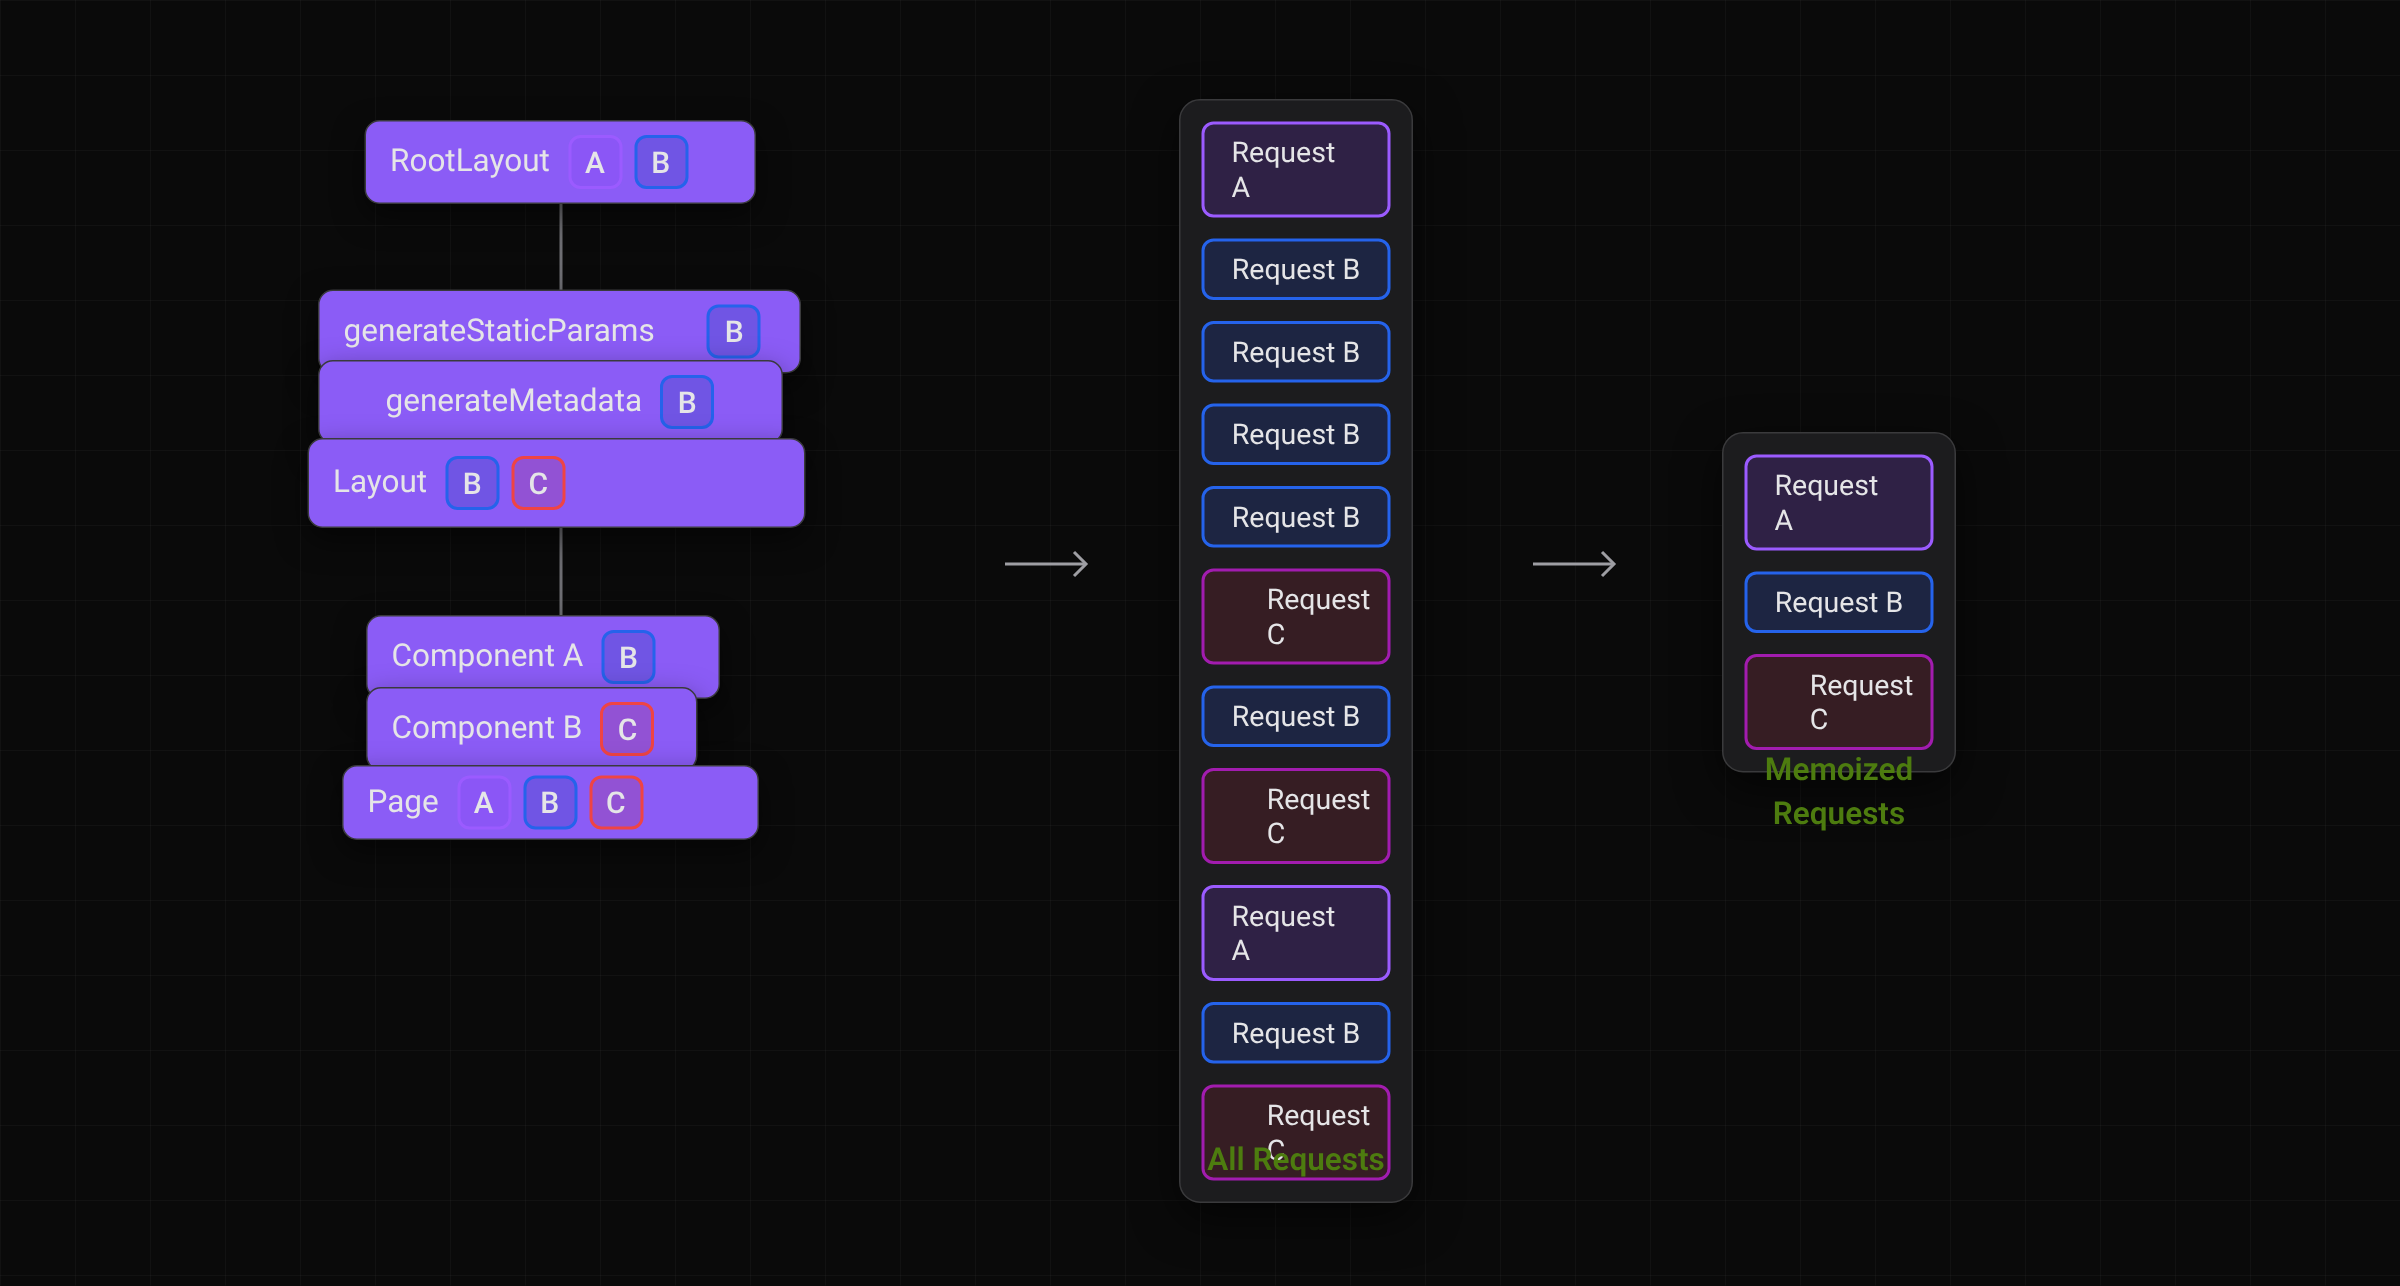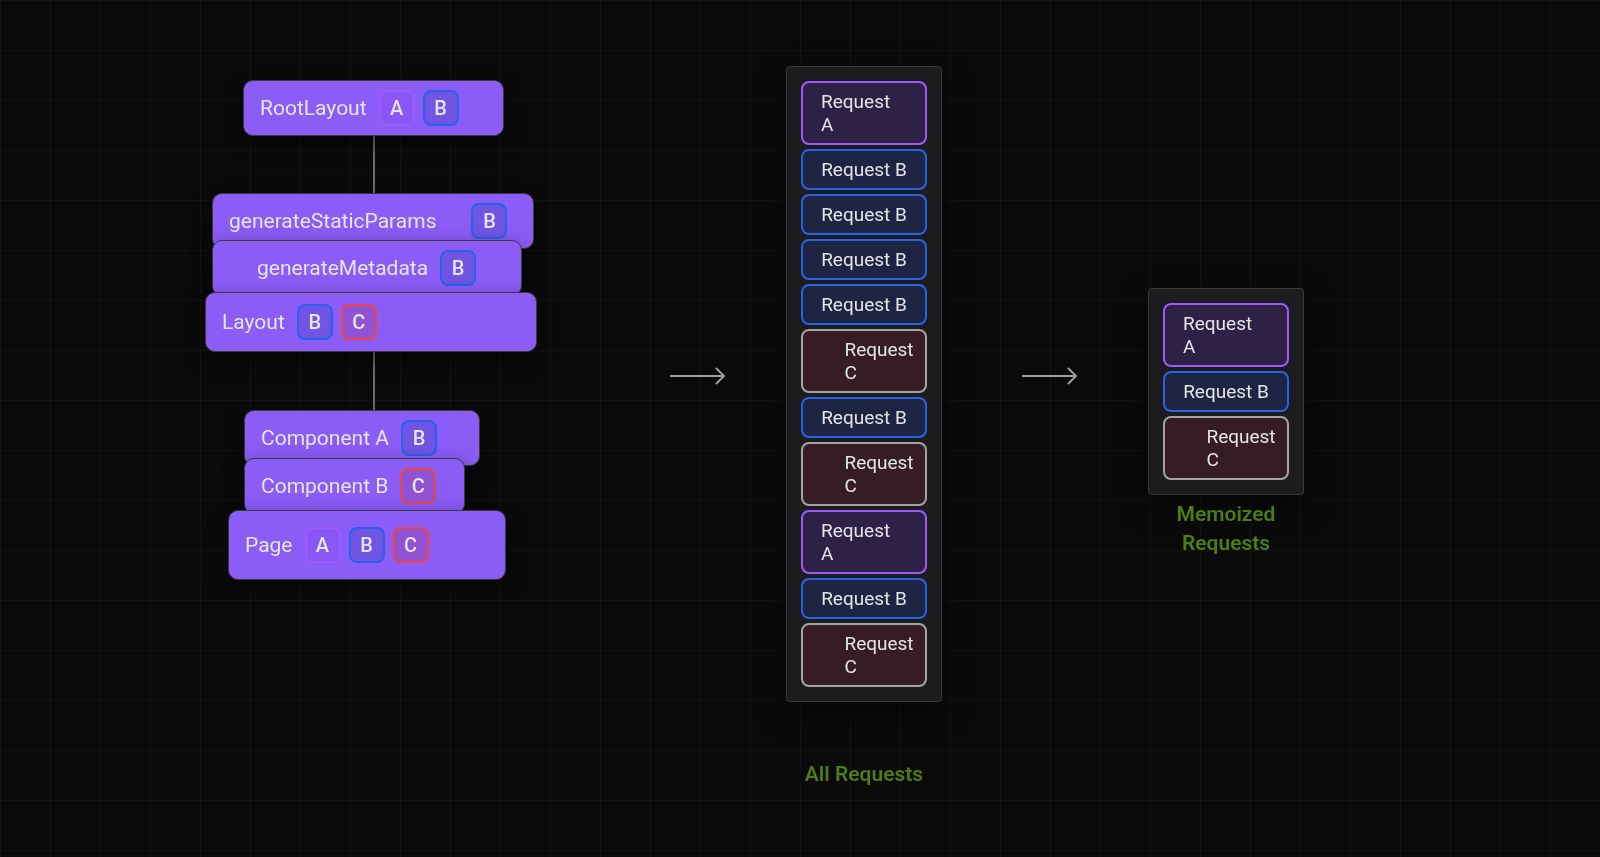--- a/index.html
+++ b/index.html
@@ -41,37 +41,37 @@
   .chip:last-child { margin-right: 0; }
   .chip-A { background: rgba(138,63,252,0.18); border: 2px solid #9b5bff; }
   .chip-B { background: rgba(30,64,175,0.25); border: 2px solid #2563eb; }
   .chip-C { background: rgba(180,40,60,0.18); border: 2px solid #ef4444; }
 
   
   .panel {
     position: absolute;
     background: #1c1c1e;
     border: 1px solid #3a3a3c;
-    border-radius: 4px;
+    border-radius: 14px;
     padding: 14px;
     display: flex;
     flex-direction: column;
-    gap: 4px;
+    gap: 14px;
     box-shadow: 0 10px 30px rgba(0,0,0,0.6);
   }
   .req {
     display: flex; align-items: center; justify-content: center;
     padding: 7px 18px;
     border-radius: 8px;
     font-size: 19px; font-weight: 400;
     color: #e5e5e7;
   }
   .req-A { background: rgba(138,63,252,0.18); border: 2px solid #9b5bff; }
   .req-B { background: rgba(30,64,175,0.25); border: 2px solid #2563eb; }
-  .req-C { background: rgba(180,40,60,0.18); border: 2px solid #a3a3a3; padding-left: 48px; }
+  .req-C { background: rgba(180,40,60,0.18); border: 2px solid #a21caf; padding-left: 48px; }
 
   .caption {
     position: absolute;
     color: #4d7c0f;
     font-size: 21px; font-weight: 600;
     text-align: center;
     line-height: 1.4;
   }
 
   .connector {
@@ -114,21 +114,21 @@
   </div>
 
   <div class="box" id="box-compA" style="left:244px; top:410px; width:236px; height:56px; z-index:1;text-align:right;">
     <span class="box-label">Component A</span>
     <span class="chips"><span class="chip chip-B">B</span></span>
   </div>
   <div class="box" id="box-compB" style="left:244px; top:458px; width:221px; height:56px; z-index:2;text-align:right;">
     <span class="box-label">Component B</span>
     <span class="chips"><span class="chip chip-C">C</span></span>
   </div>
-  <div class="box" id="box-page" style="left:228px; top:510px; width:278px; height:70px; z-index:3;text-align:center;">
+  <div class="box" id="box-page" style="left:228px; top:510px; width:278px; height:50px; z-index:3;text-align:center;">
     <span class="box-label">Page</span>
     <span class="chips"><span class="chip chip-A">A</span><span class="chip chip-B">B</span><span class="chip chip-C">C</span></span>
   </div>
 
 
   <div class="arrow" style="left:668px; top:364px;">
     <svg width="64" height="24" viewBox="0 0 64 24" fill="none" stroke="#9e9ea3" stroke-width="2">
         <line x1="2" y1="12" x2="56" y2="12"></line>
         <polyline points="48,4 56,12 48,20"></polyline>
       </svg>

